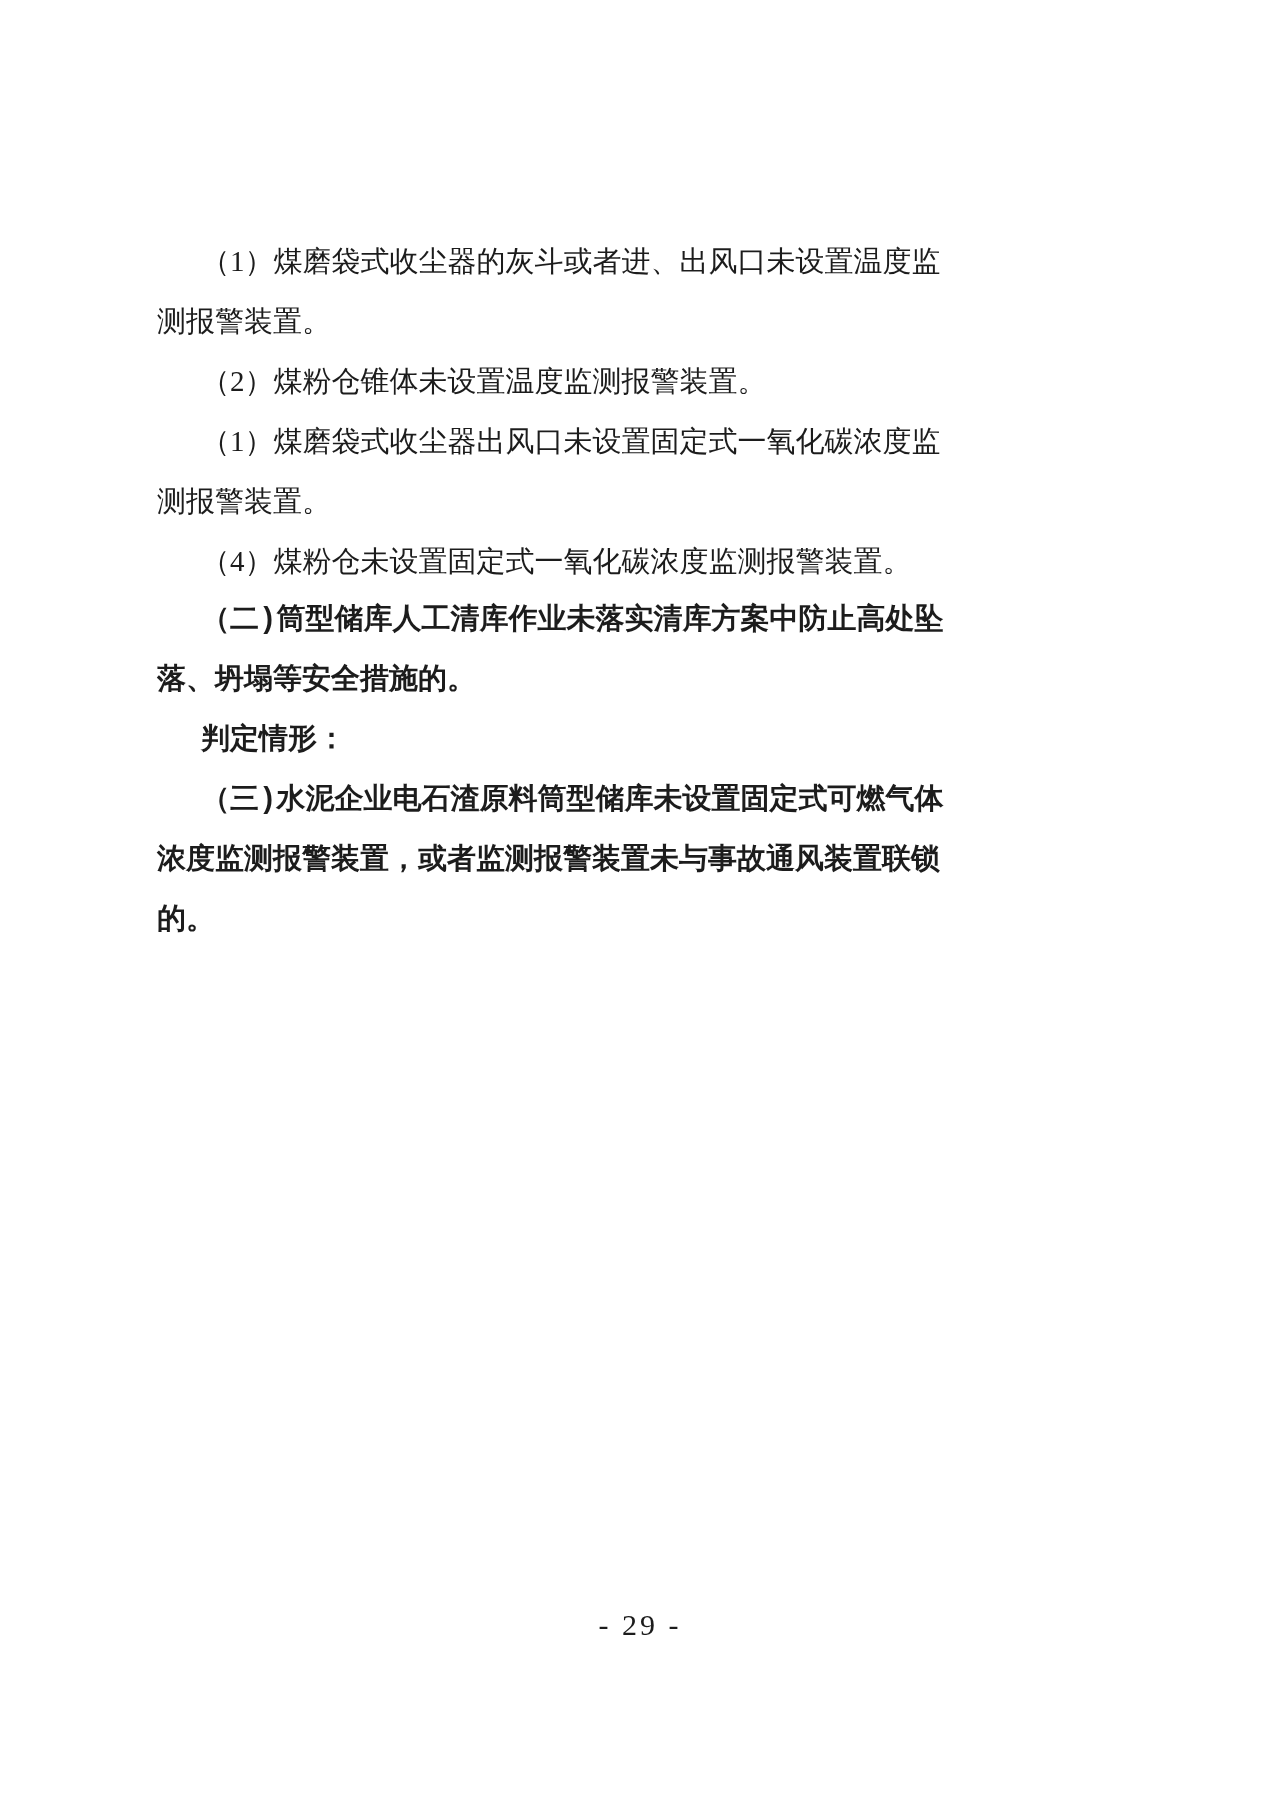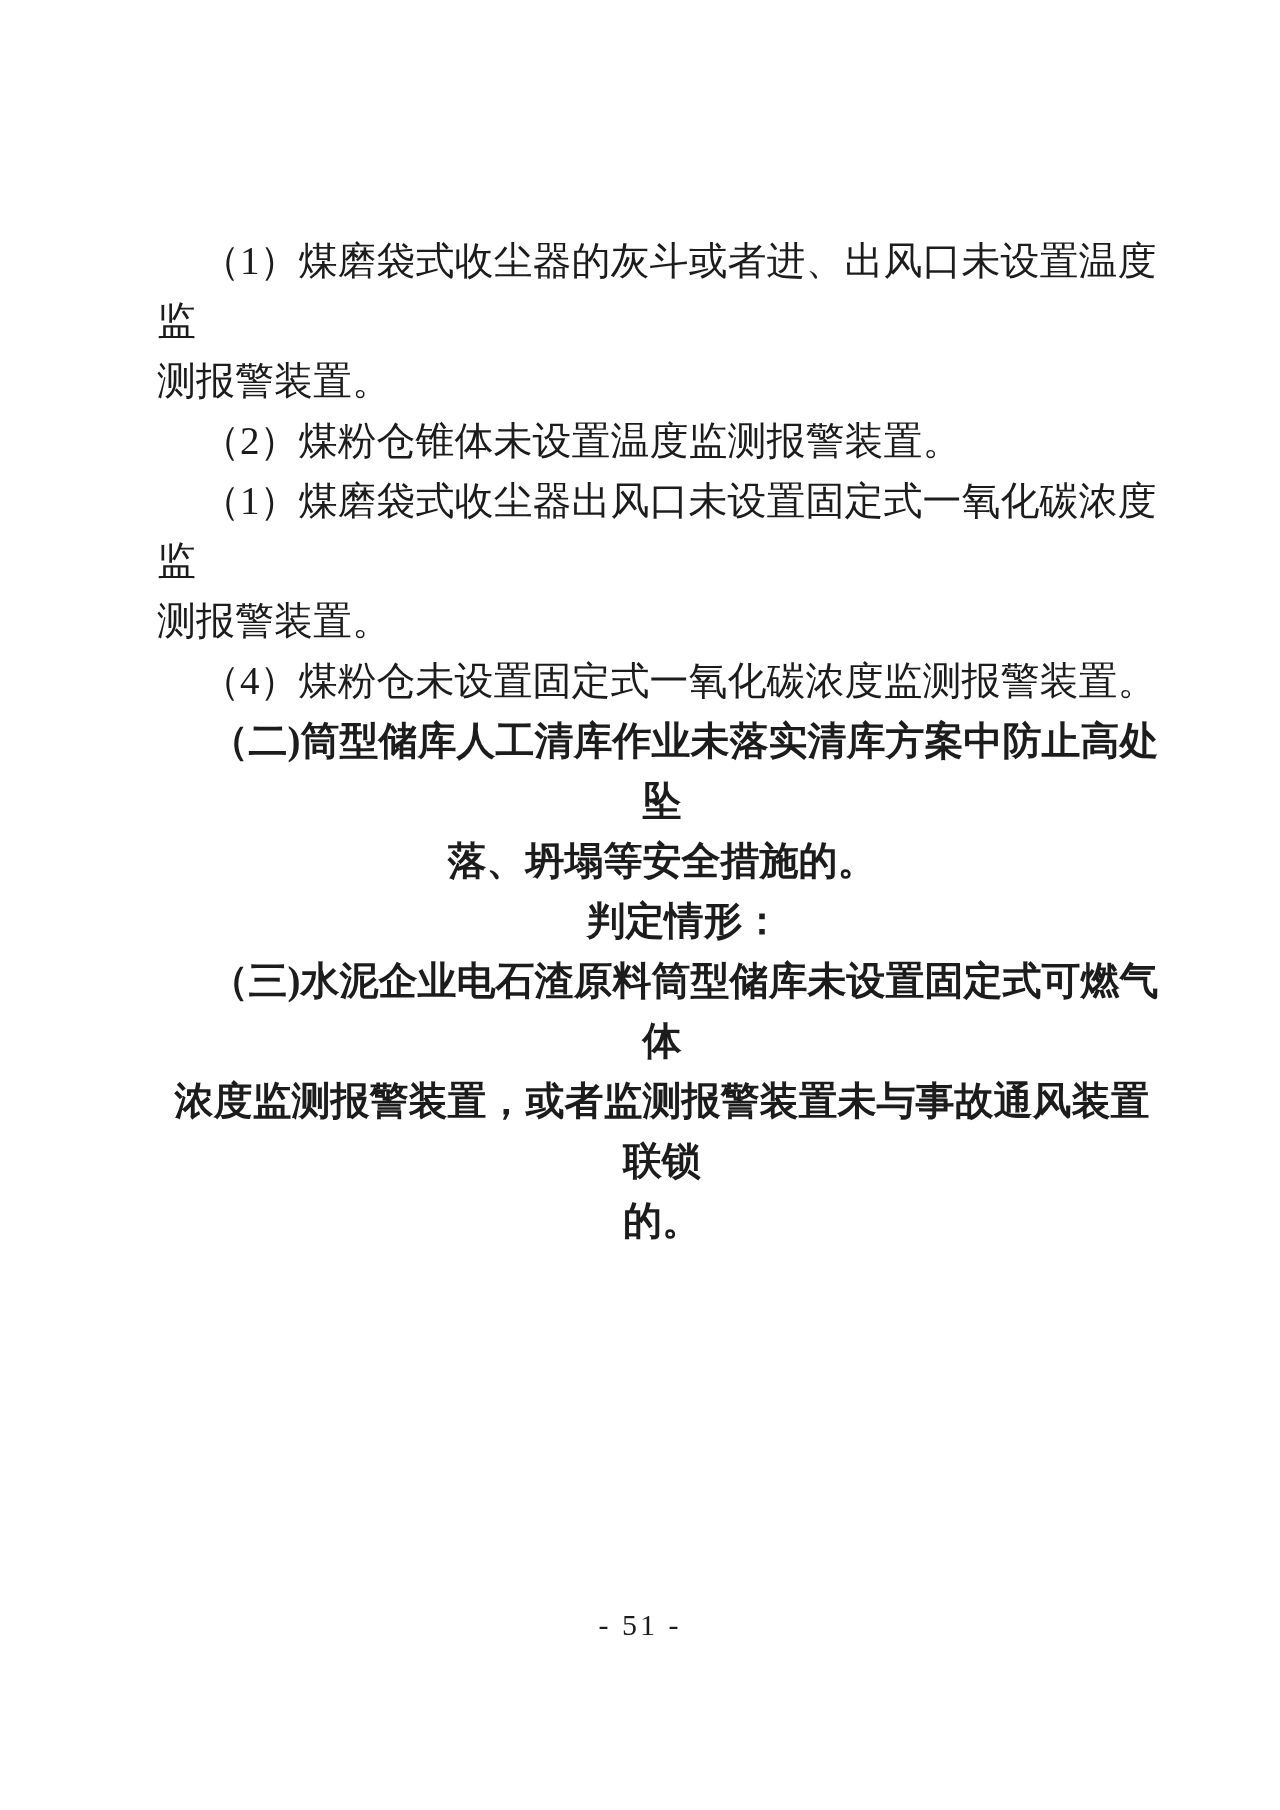--- a/index.html
+++ b/index.html
@@ -19,30 +19,29 @@
   }
   .content {
     position: absolute;
     left: 157px;
     top: 231px;
     width: 1010px;
   }
   .content p {
     margin: 0;
     padding: 0;
-    font-size: 39px;
+    font-size: 29px;
     line-height: 60px;
     text-indent: 44px;
     white-space: pre-line;
     text-align: left;
   }
   .content p.heading {
     font-weight: 700;
-    font-family: Liberation Serif, serif;
-    text-align: center;
+    font-family: Liberation Mono, monospace;
   }
   .footer {
     position: absolute;
     left: 0;
     top: 1608px;
     width: 1280px;
     text-align: center;
     font-size: 30px;
     letter-spacing: 3px;
     font-family: "Liberation Serif", "DejaVu Serif", serif;
@@ -61,14 +60,14 @@
 测报警装置。</p>
     <p class="body">（4）煤粉仓未设置固定式一氧化碳浓度监测报警装置。</p>
     <p class="heading">（二)筒型储库人工清库作业未落实清库方案中防止高处坠
 落、坍塌等安全措施的。</p>
     <p class="heading">判定情形：</p>
     <p class="heading">（三)水泥企业电石渣原料筒型储库未设置固定式可燃气体
 浓度监测报警装置，或者监测报警装置未与事故通风装置联锁
 的。</p>
 
   </div>
-  <div class="footer">- 51 -</div>
+  <div class="footer">- 29 -</div>
 </div>
 
 </body></html>

